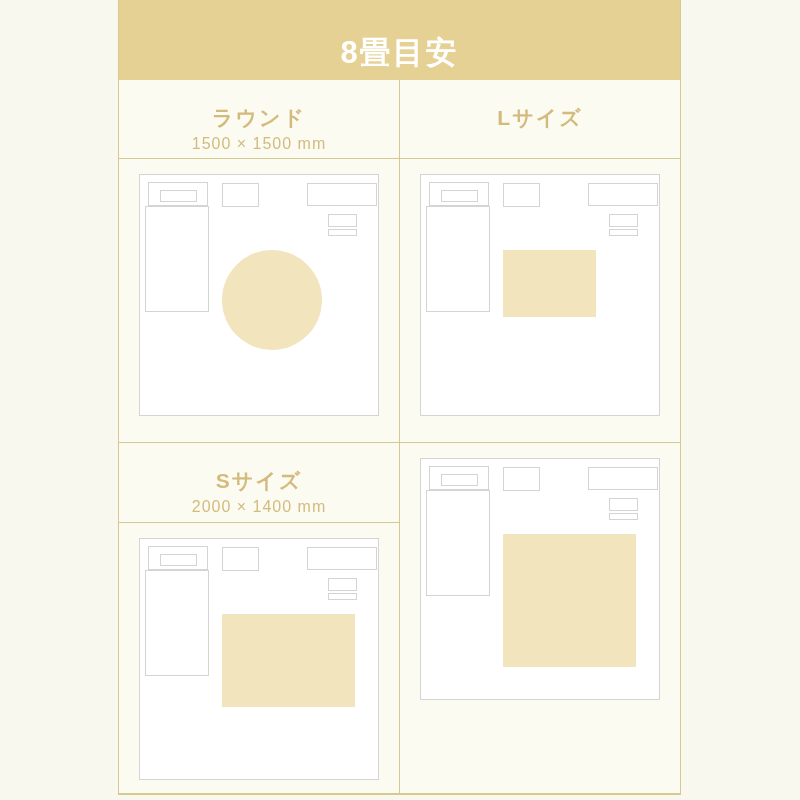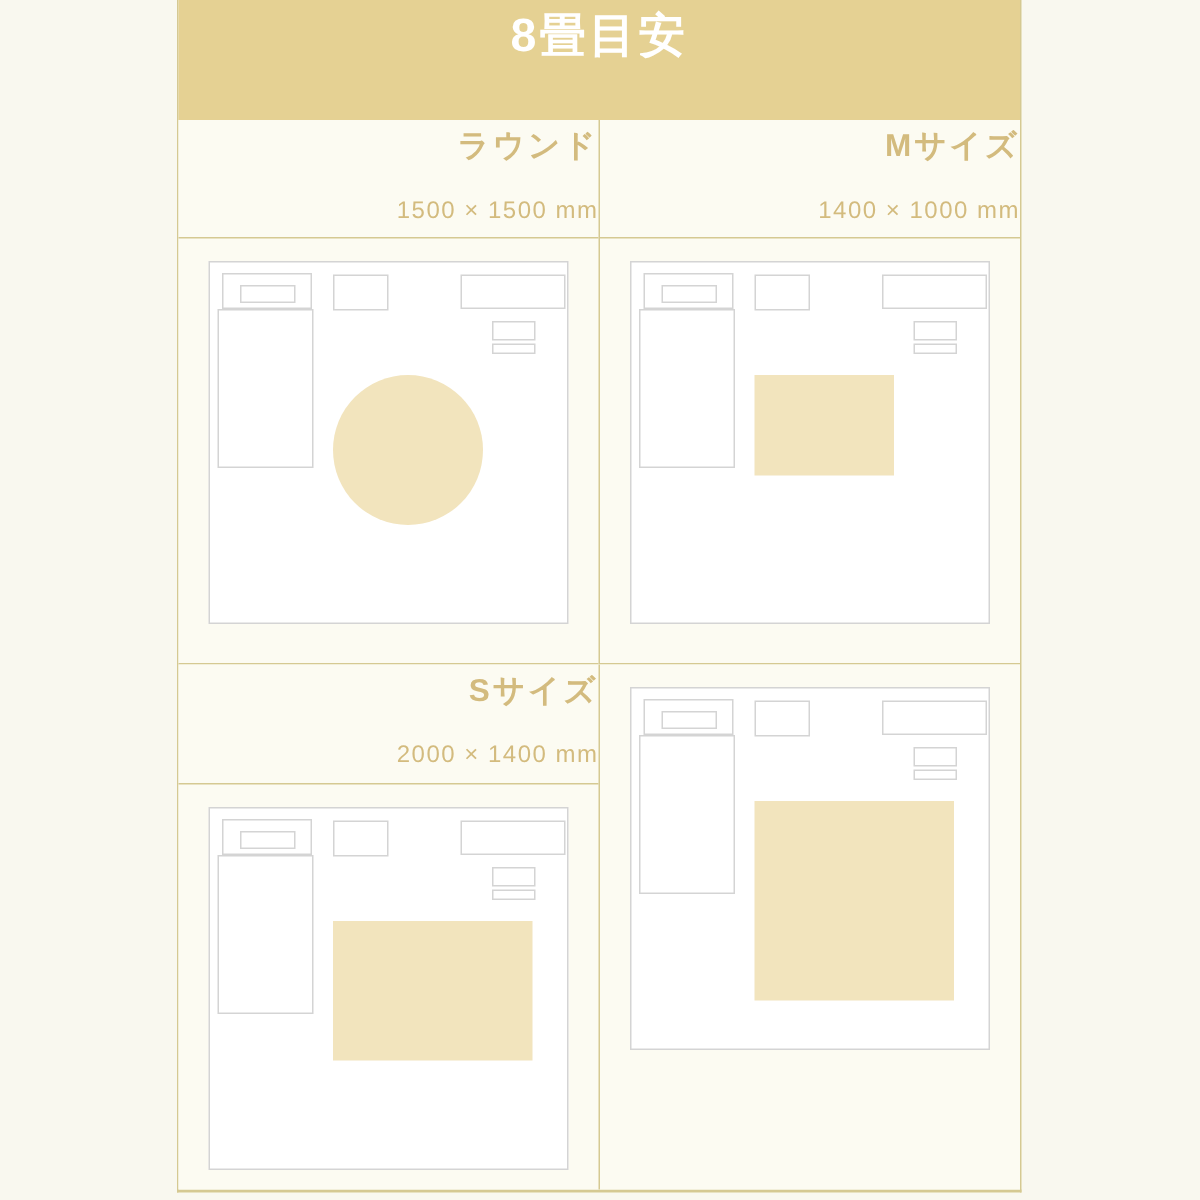--- a/index.html
+++ b/index.html
@@ -32,21 +32,21 @@
     display:flex;
     flex-direction:column;
   }
   .band{
     height:80px;
     flex:0 0 80px;
     background:var(--band-bg);
     display:flex;
     align-items:baseline;
     justify-content:center;
-    padding-top:8px;
+    padding-top:37px;
     gap:10px;
   }
   .band-title{
     color:var(--band-text);
     font-size:31px;
     font-weight:bold;
     letter-spacing:2px;
     line-height:1;
   }
   .band-sub{
@@ -54,37 +54,37 @@
     font-size:22px;
     font-weight:bold;
     letter-spacing:1px;
     line-height:1;
   }
   .row{display:flex;}
   .cell{flex:1 1 0; display:flex; flex-direction:column; background:var(--cell-bg);}
   .cell-left{border-right:1px solid var(--divider);}
   .cell-label{
     border-bottom:1px solid var(--divider);
-    text-align:right;
-    padding-top:5px;
+    text-align:center;
+    padding-top:25px;
   }
   .row-top .cell-label{height:79px;}
   .row-bottom .cell-label{height:80px;}
   .size-title{
     color:var(--label-text);
     font-size:21px;
     font-weight:bold;
     letter-spacing:2px;
     line-height:1.2;
   }
   .size-dims{
     color:var(--label-text);
     font-size:16px;
     letter-spacing:1px;
-    margin-top:22px;
+    margin-top:5px;
   }
   .diagram{flex:1 1 auto;}
   .row-top .diagram{height:284px; border-bottom:1px solid var(--divider);}
   .row-bottom .diagram{height:270px;}
   .room{
     position:relative;
     width:240px; height:242px;
     margin:15px auto 0;
     background:var(--room-bg);
     border:1px solid var(--outline);
@@ -130,22 +130,21 @@
     <div class="furn side-table"></div>
     <div class="furn desk"></div>
     <div class="furn chair-seat"></div>
     <div class="furn chair-back"></div>
     <div class="rug" style="width: 100px; height: 100px; border-radius: 50%;"></div>
   </div>
         </div>
     </section>
     <section class="cell">
       <div class="cell-label">
-        <div class="size-title">Mサイズ</div>
-        <div class="size-dims">1400 × 1000 mm</div>
+        <div class="size-title">Lサイズ</div>
       </div>
       <div class="diagram">
           <div class="room">
     <div class="furn bed-head"></div>
     <div class="furn pillow"></div>
     <div class="furn bed-body"></div>
     <div class="furn side-table"></div>
     <div class="furn desk"></div>
     <div class="furn chair-seat"></div>
     <div class="furn chair-back"></div>

